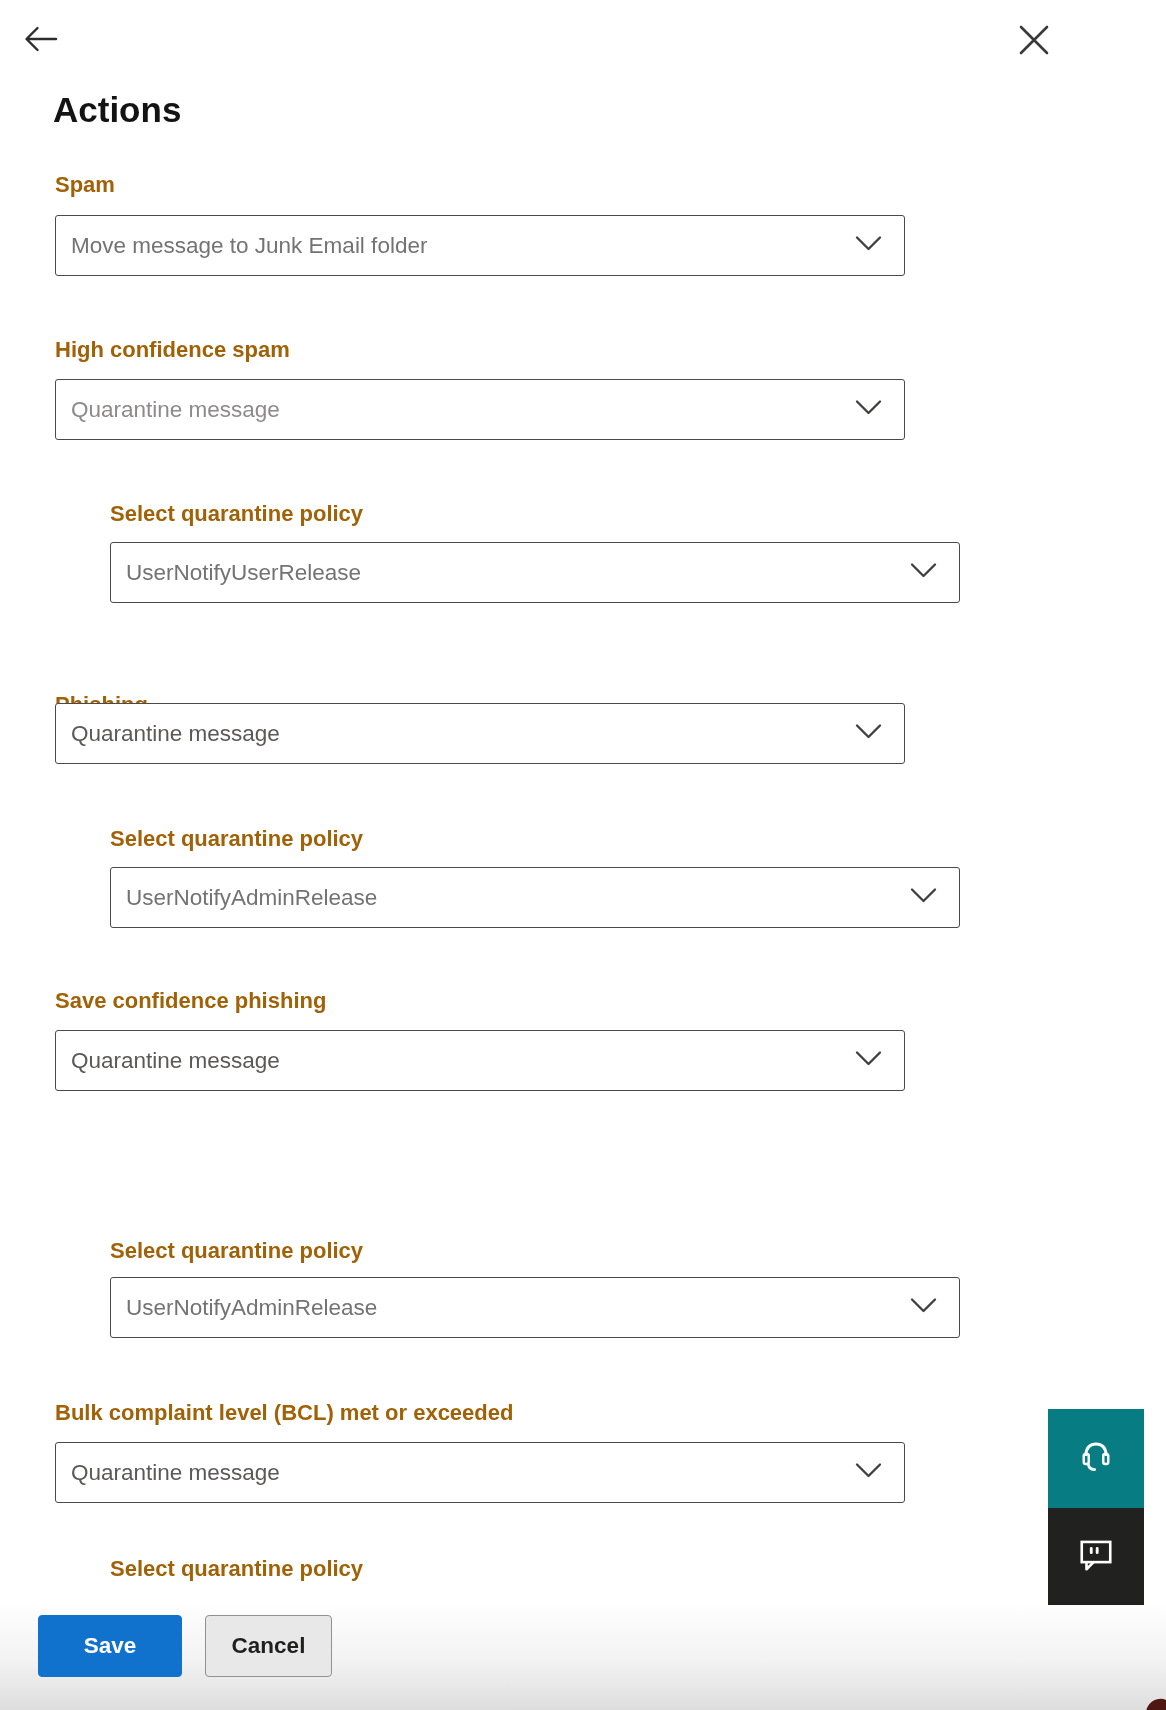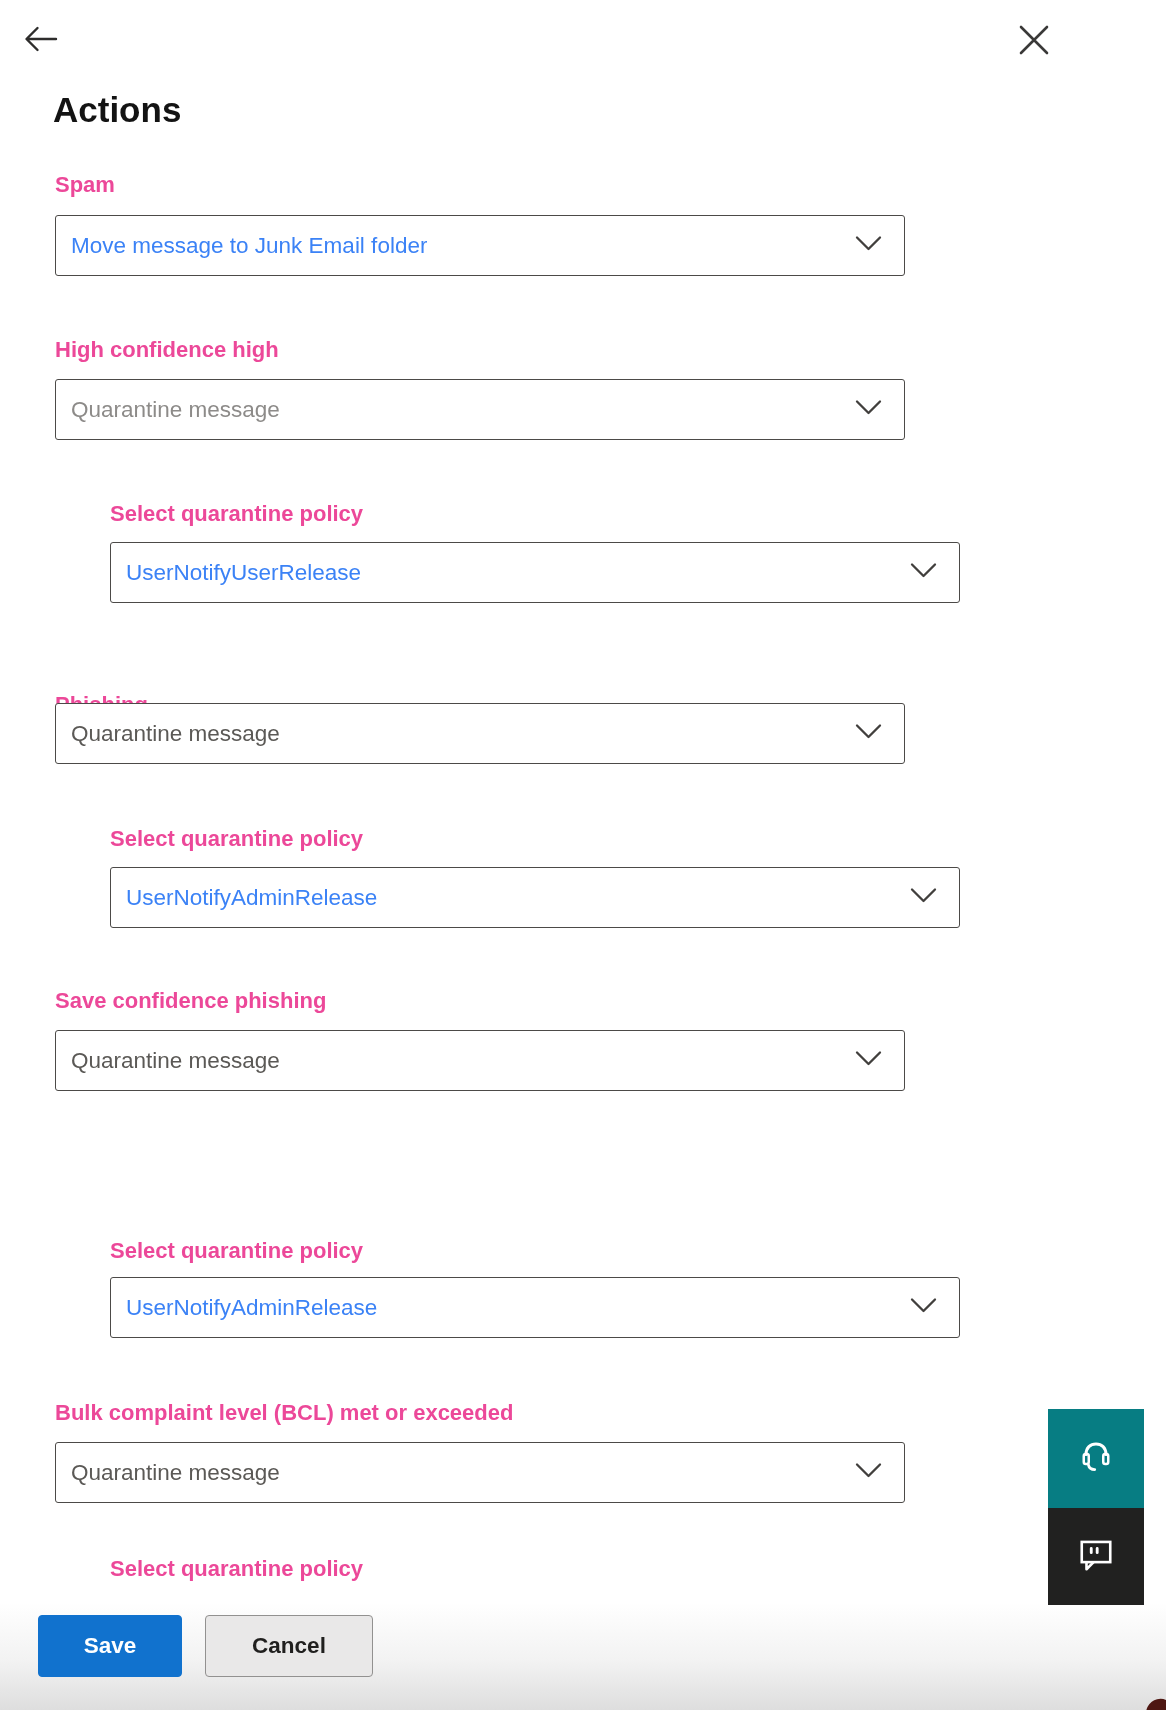--- a/index.html
+++ b/index.html
@@ -4,45 +4,45 @@
 <style>
   html,body{margin:0;padding:0;background:#ffffff;}
   .stage{
     position:relative;width:1166px;height:1710px;overflow:hidden;background:#ffffff;
     font-family:"Liberation Sans", sans-serif;color:#242322;
   }
   .icon-btn{position:absolute;background:none;border:none;padding:0;cursor:pointer;line-height:0;}
   .back-btn{left:22px;top:20px;width:38px;height:38px;}
   .close-btn{left:1012px;top:18px;width:44px;height:44px;}
   .page-title{position:absolute;left:53px;top:90px;font-size:35px;font-weight:700;color:#131313;letter-spacing:0;text-align:right;}
-  .lbl{position:absolute;left:55px;font-size:22px;font-weight:700;color:#ec4899;white-space:nowrap;}
+  .lbl{position:absolute;left:55px;font-size:22px;font-weight:700;color:#a16207;white-space:nowrap;}
   .lbl.ind{left:110px;}
   .lbl.cut{height:26px;overflow:hidden;}
   .dd{
     position:absolute;left:55px;width:850px;height:61px;box-sizing:border-box;
     border:1.6px solid #4c4a48;border-radius:3px;background:#ffffff;
     display:flex;align-items:center;justify-content:space-between;
     padding:0 22px 0 15px;cursor:pointer;
   }
   .dd.ind{left:110px;}
-  .dd-value{font-size:22.5px;color:#3b82f6;white-space:nowrap;overflow:hidden;}
+  .dd-value{font-size:22.5px;color:#737373;white-space:nowrap;overflow:hidden;}
   .dd-value.muted{color:#8d8b89;}
   .dd-value.mid{color:#5b5956;}
   .chev{flex:0 0 auto;margin-left:12px;}
   .note{
     position:absolute;left:55px;top:1141px;width:985px;
     font-size:22.5px;line-height:33px;color:#3b3a38;
   }
   .footer-btn{
     position:absolute;top:1615px;height:62px;box-sizing:border-box;border-radius:4px;
     font-family:"Liberation Sans",sans-serif;font-size:22.5px;font-weight:700;cursor:pointer;
     display:flex;align-items:center;justify-content:center;z-index:7;
   }
   .save-btn{left:38px;width:144px;background:#1172ce;border:1.6px solid #1172ce;color:#ffffff;}
-  .cancel-btn{left:205px;width:168px;background:#e9e8e8;border:1.6px solid #929190;color:#201f1e;}
+  .cancel-btn{left:205px;width:127px;background:#e9e8e8;border:1.6px solid #929190;color:#201f1e;}
   .float-btn{
     position:absolute;left:1048px;width:96px;box-sizing:border-box;border:none;cursor:pointer;
     display:flex;align-items:center;justify-content:center;z-index:6;
   }
   .support-btn{top:1409px;height:99px;background:#077d83;}
   .feedback-btn{top:1508px;height:97px;background:#212120;}
   .bottom-fade{
     position:absolute;left:0;right:0;bottom:0;height:108px;z-index:5;pointer-events:none;
     background:linear-gradient(to bottom, rgba(130,130,130,0) 0%, rgba(130,130,130,0.10) 55%, rgba(115,115,115,0.24) 100%);
   }
@@ -76,21 +76,21 @@
   <div class="lbl" style="top:172px">Spam</div>
   <div class="dd" style="top:215px">
     <span class="dd-value">Move message to Junk Email folder</span>
     <span class="chev">
       <svg width="27" height="17" viewBox="0 0 27 17" fill="none">
           <path d="M2 2.5 L13.5 14 L25 2.5" stroke="#413f3d" stroke-width="2.3" stroke-linecap="round" stroke-linejoin="round"></path>
         </svg>
     </span>
   </div>
 
-  <div class="lbl" style="top:337px">High confidence high</div>
+  <div class="lbl" style="top:337px">High confidence spam</div>
   <div class="dd" style="top:379px">
     <span class="dd-value muted">Quarantine message</span>
     <span class="chev">
       <svg width="27" height="17" viewBox="0 0 27 17" fill="none">
           <path d="M2 2.5 L13.5 14 L25 2.5" stroke="#413f3d" stroke-width="2.3" stroke-linecap="round" stroke-linejoin="round"></path>
         </svg>
     </span>
   </div>
 
   <div class="lbl ind" style="top:501px">Select quarantine policy</div>

